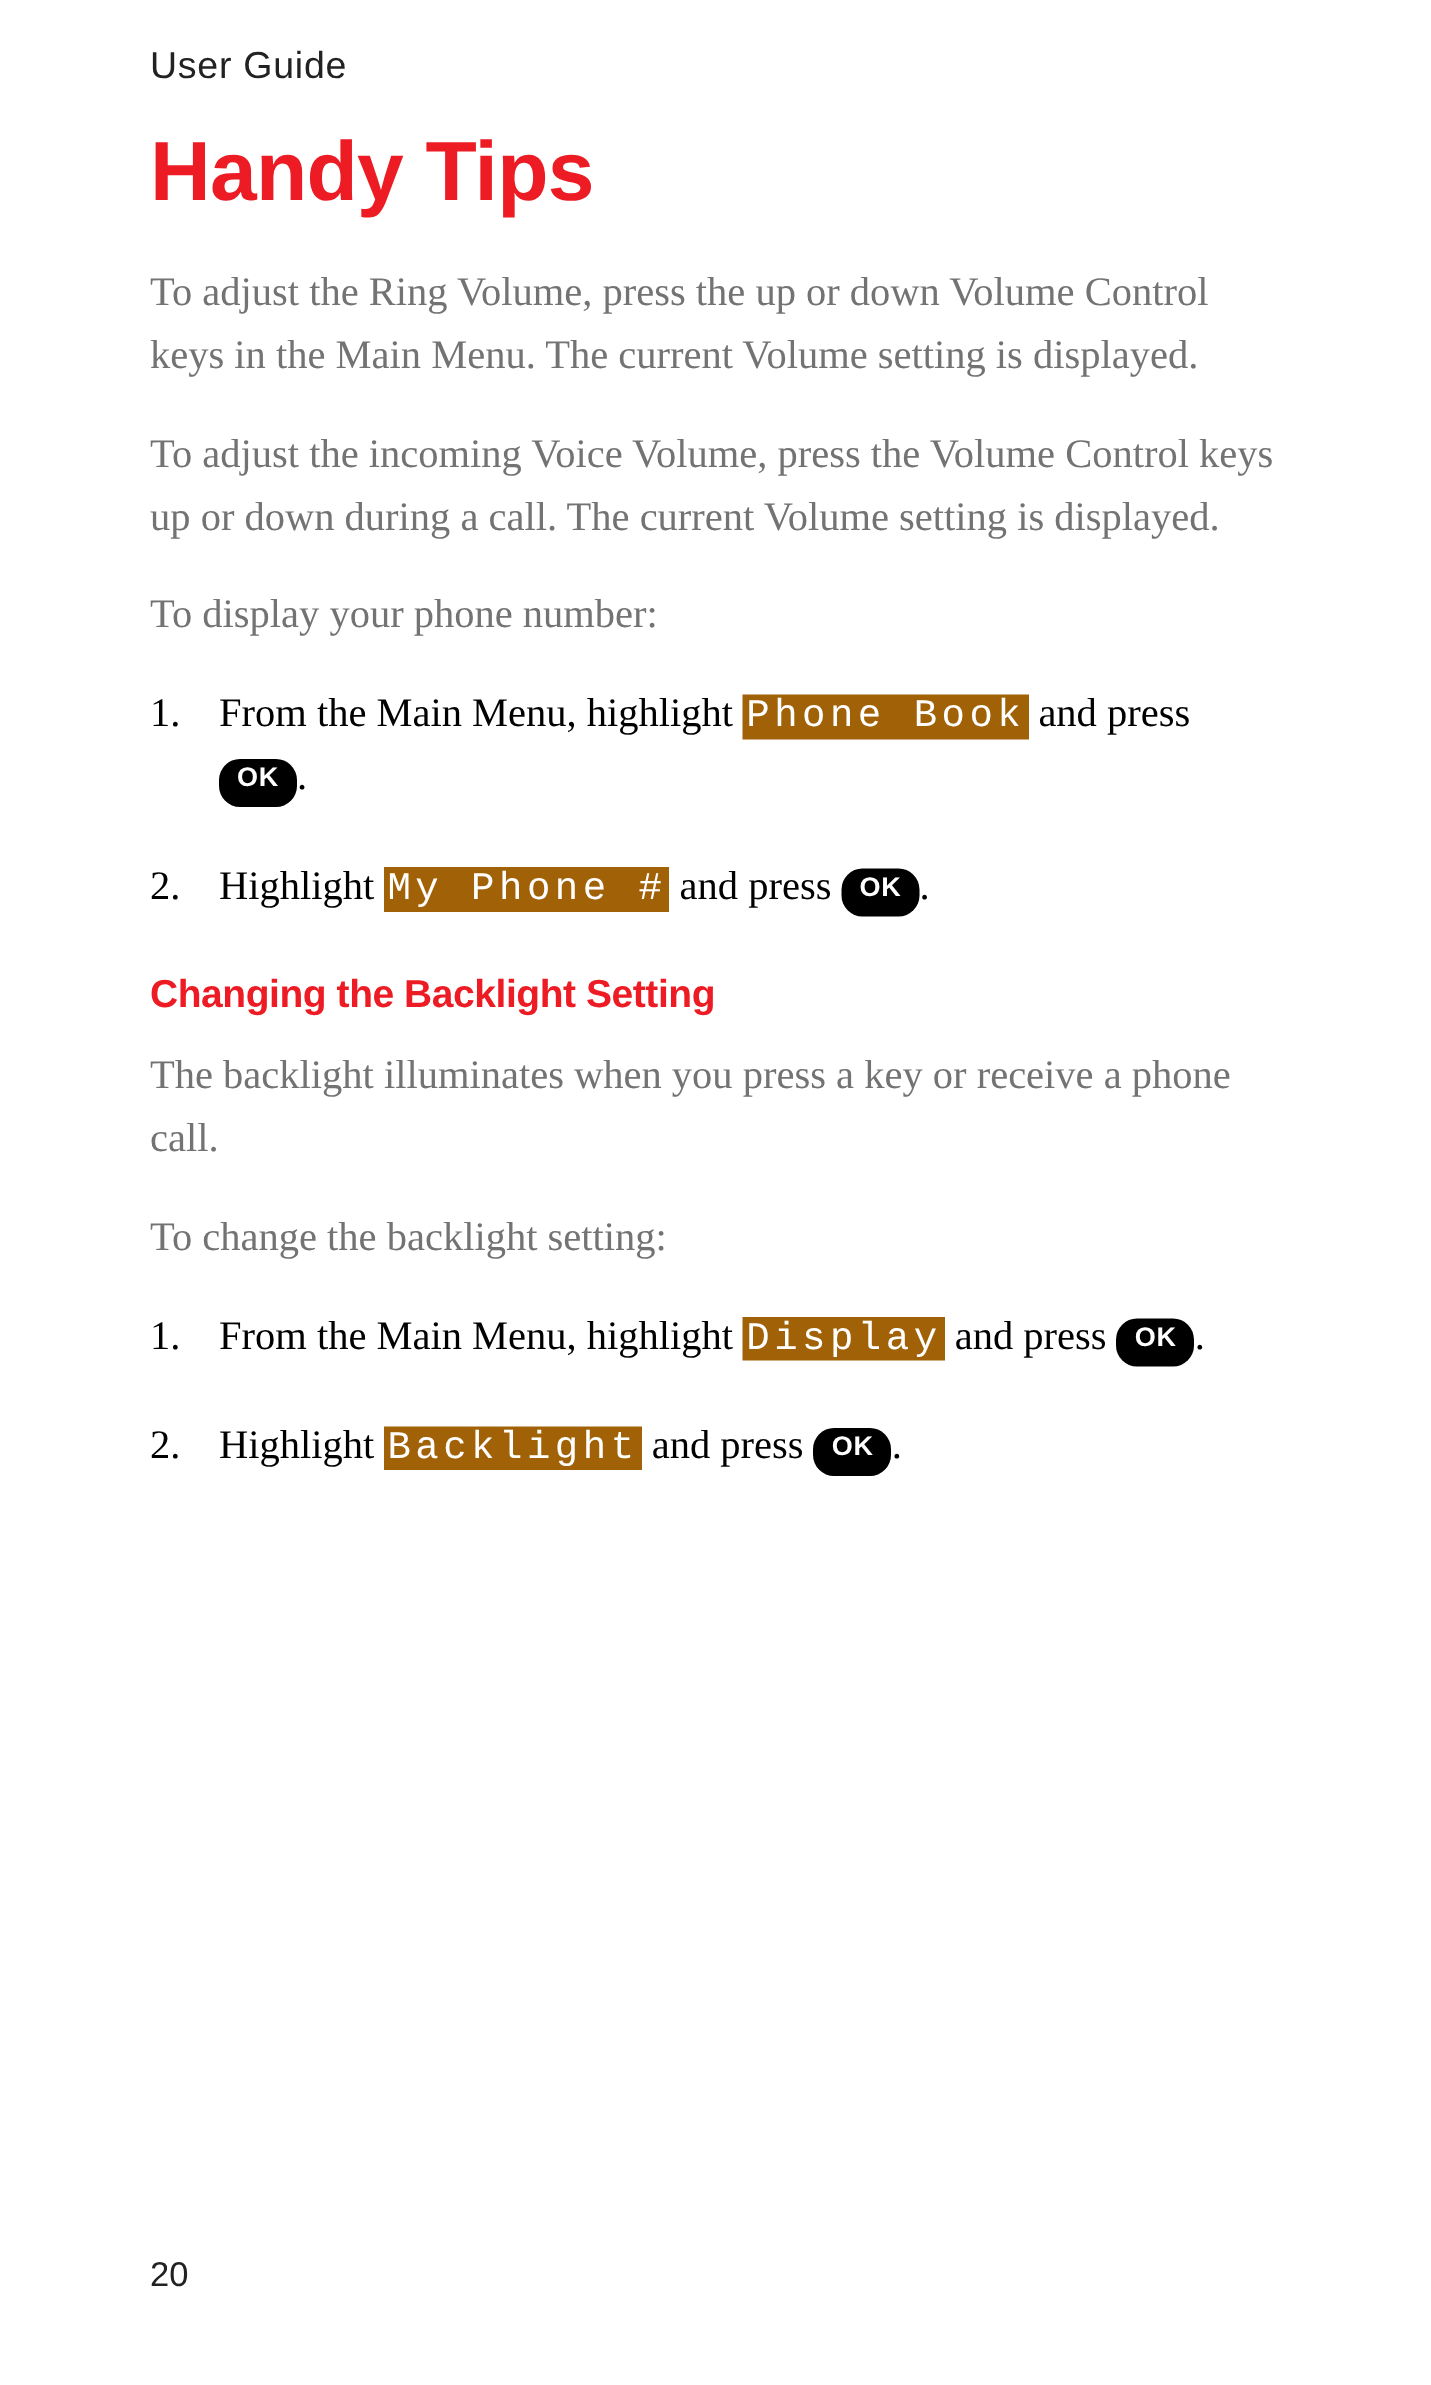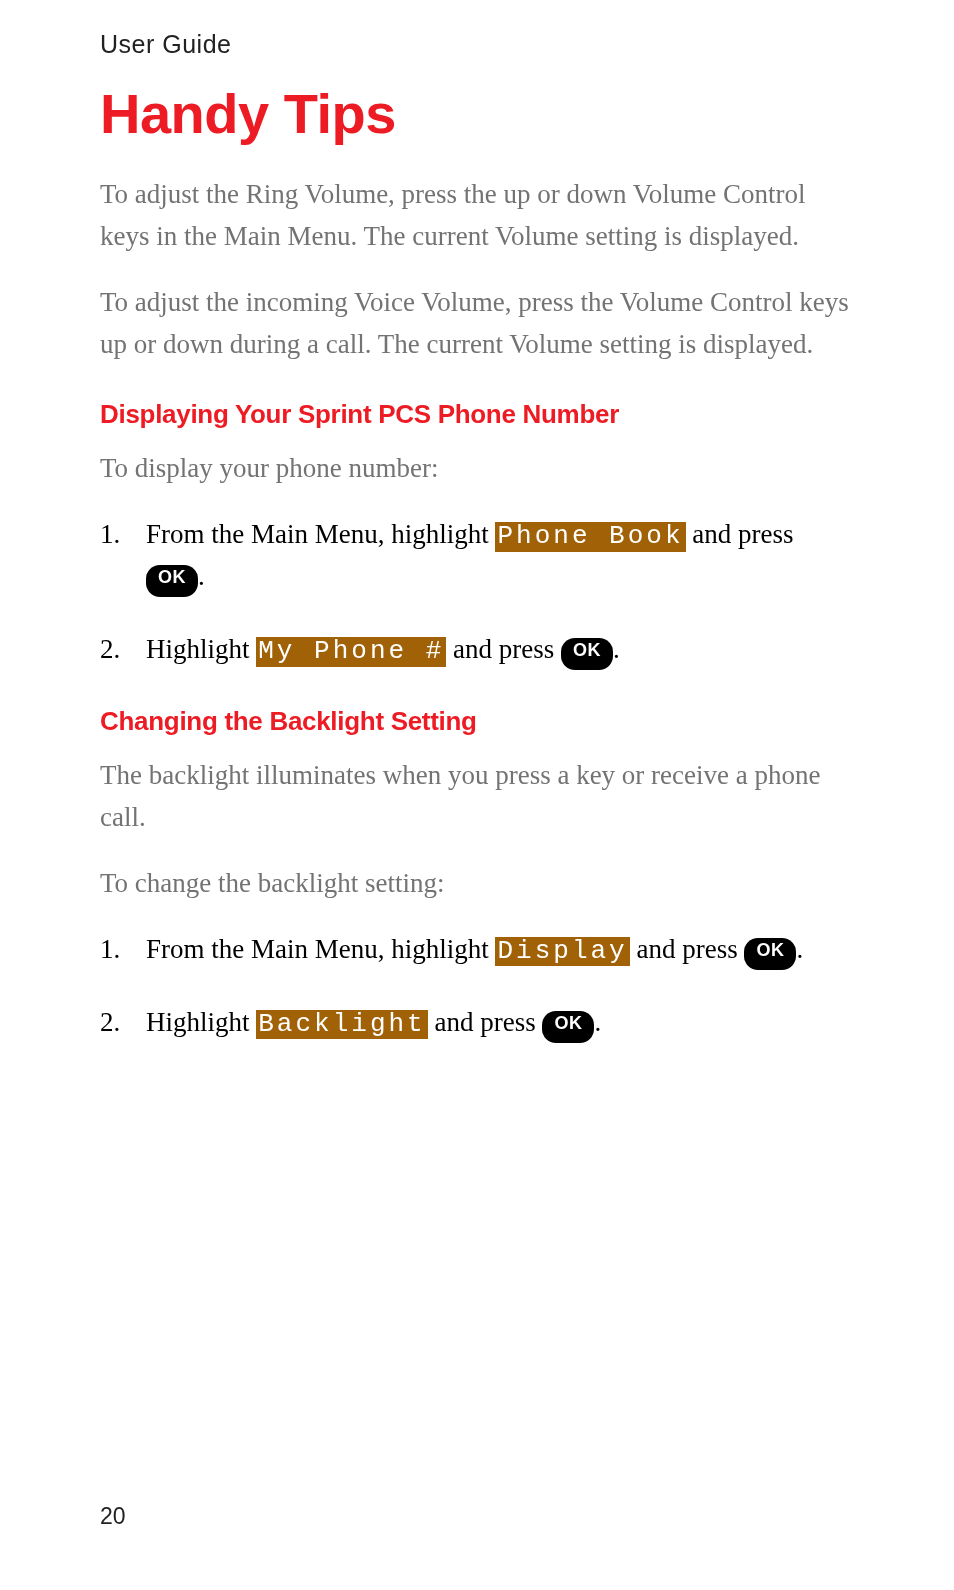--- a/index.html
+++ b/index.html
@@ -110,21 +110,20 @@
 
 <div class="page">
 
   <div class="header">User Guide</div>
 
   <h1 class="title">Handy Tips</h1>
 
   <p class="body">To adjust the Ring Volume, press the up or down Volume Control keys in the Main Menu. The current Volume setting is displayed.</p>
   <p class="body">To adjust the incoming Voice Volume, press the Volume Control keys up or down during a call. The current Volume setting is displayed.</p>
 
-  <h2 class="section">Displaying Your Sprint PCS Phone Number</h2>
   <p class="body">To display your phone number:</p>
 
   <ol class="steps">
     <li>
       <span class="num">1.</span>
       <span class="li-body">
         <span>From the Main Menu, highlight </span><span class="menu-token">Phone Book</span><span> and press </span><br>
         <span class="ok-btn">OK</span><span>.</span>
       </span>
     </li>

